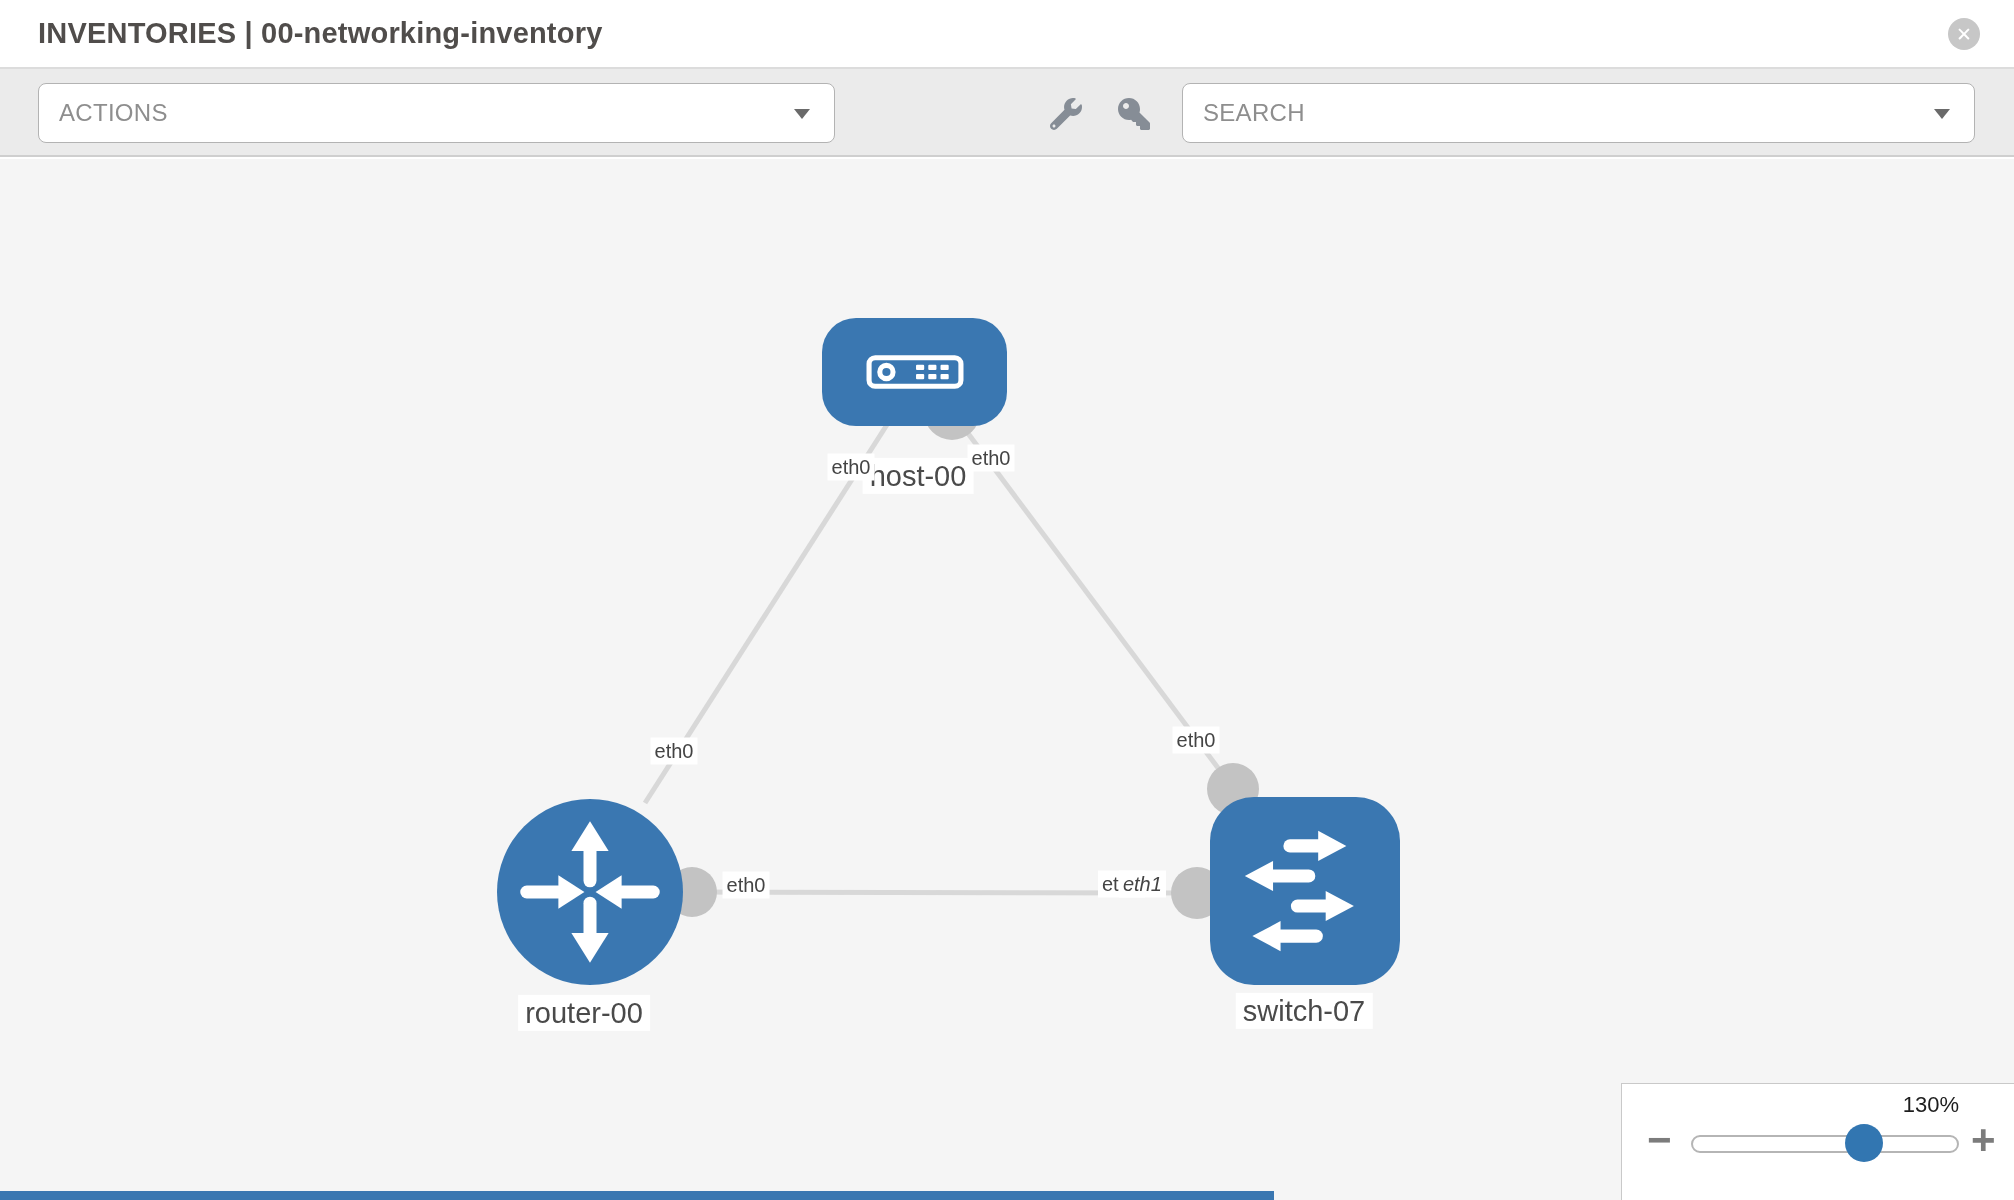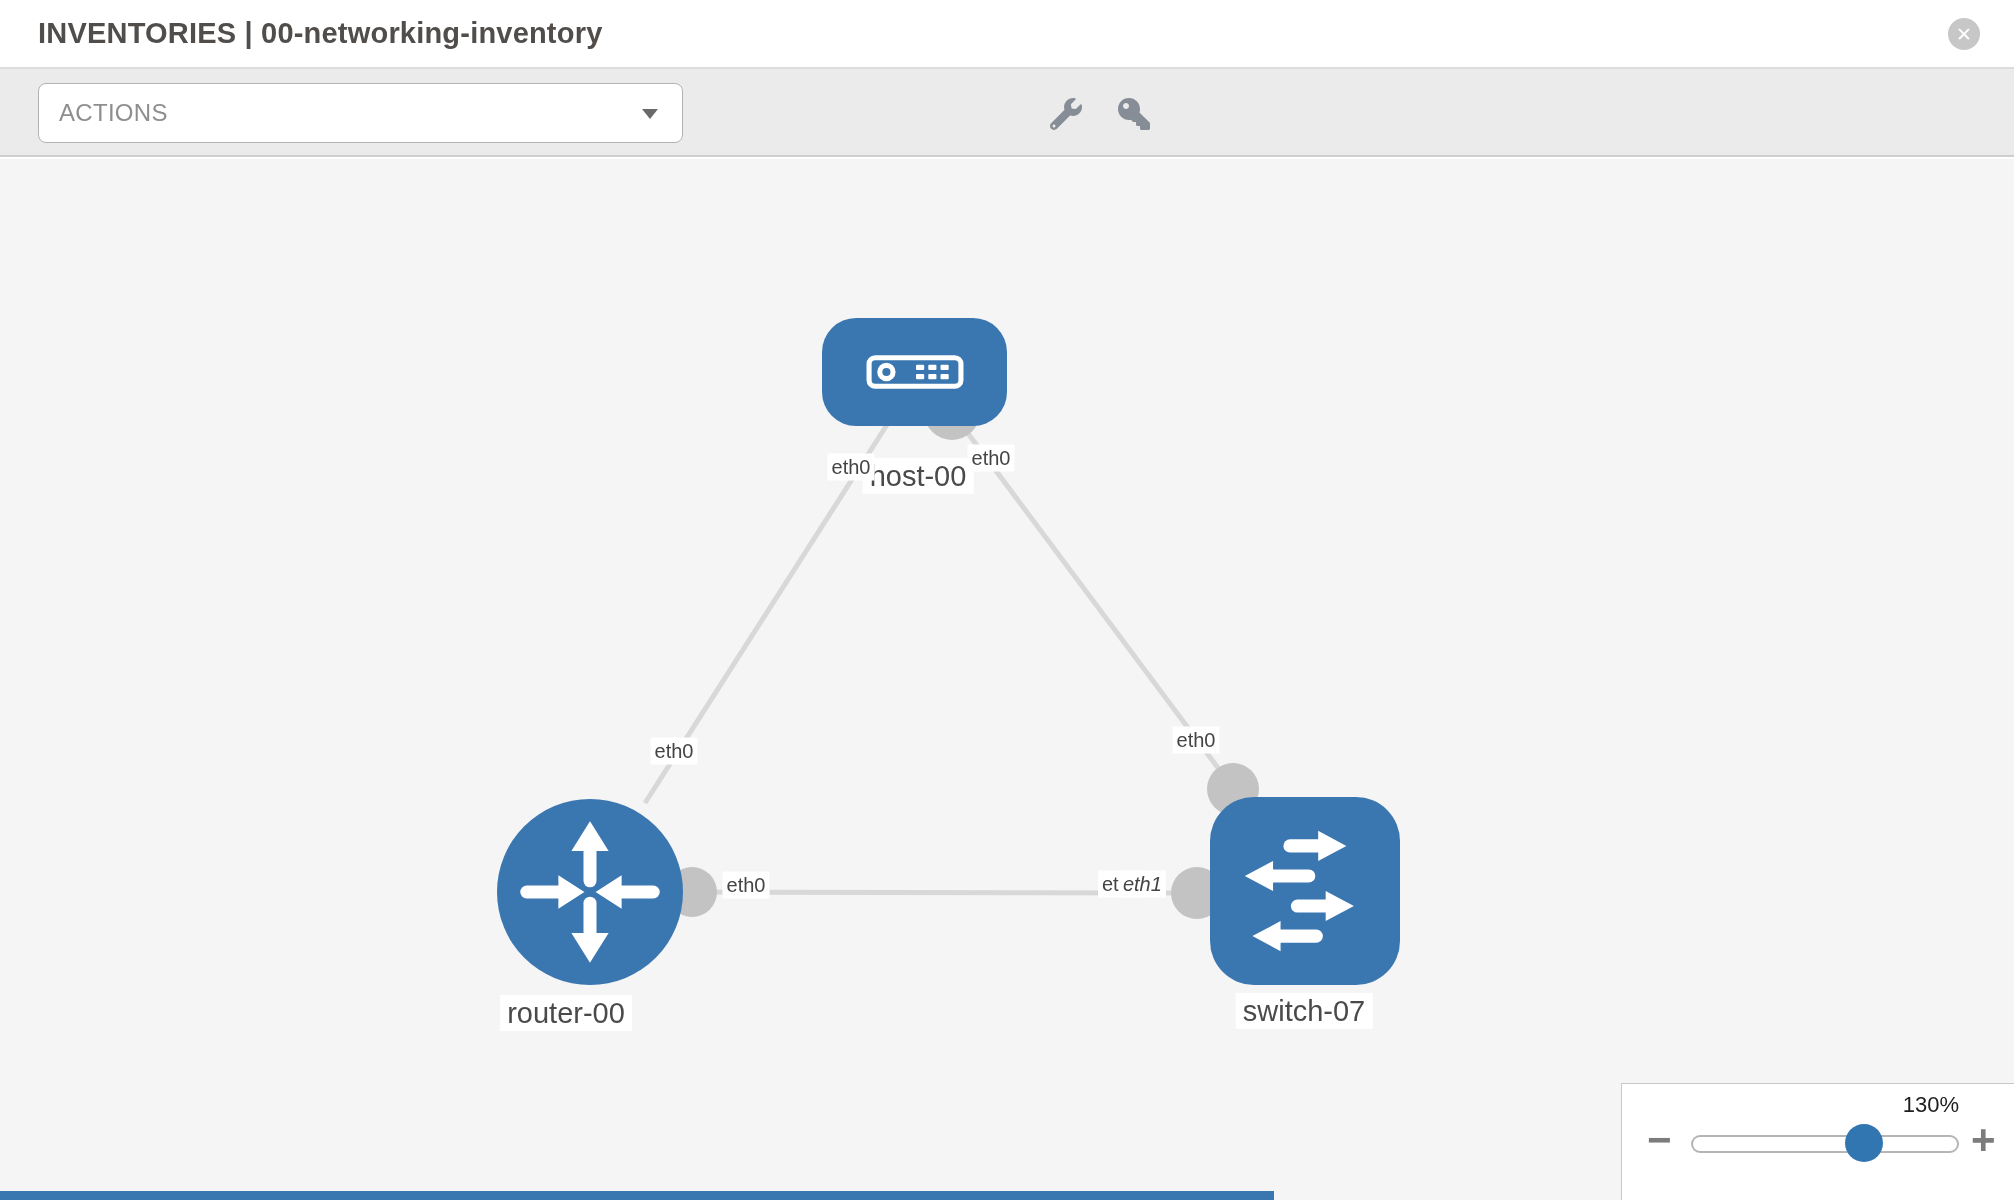--- a/index.html
+++ b/index.html
@@ -37,21 +37,21 @@
   }
   .select-box .select-label {
     position:absolute; left:20px; top:0; line-height:58px;
     font-size:24px; color:#8e8e8e; letter-spacing:0.3px;
   }
   .chevron {
     position:absolute; right:24px; top:25px; width:0; height:0;
     border-left:8px solid transparent; border-right:8px solid transparent;
     border-top:10px solid #6a6a6a;
   }
-  .actions-box { left:38px; width:645px; }
+  .actions-box { left:38px; width:797px; }
   .search-box  { left:1182px; width:793px; }
   .tool-icon-btn { position:absolute; top:29px; width:34px; height:32px; cursor:pointer; }
   .tool-icon-btn svg { width:100%; height:100%; fill:#868d96; }
   .wrench-btn { left:1049px; }
   .key-btn    { left:1117px; }
 
   
   .graph-canvas {
     position:absolute; left:0; top:159px; width:2014px; height:1041px;
     background:#f5f5f5; overflow:hidden;
@@ -126,20 +126,24 @@
         </svg>
     </div>
     <div class="tool-icon-btn key-btn">
       <svg viewBox="0 0 512 512">
           <g transform="scale(-1,1) translate(-512,0)">
             <path d="M512 176.001C512 273.203 433.202 352 336 352c-11.22 0-22.19-1.062-32.827-3.069l-24.012 27.014A23.999 23.999 0 0 1 261.223 384H224v40c0 13.255-10.745 24-24 24h-40v40c0 13.255-10.745 24-24 24H24c-13.255 0-24-10.745-24-24v-78.059c0-6.365 2.529-12.47 7.029-16.971l161.802-161.802C163.108 219.582 160 198.169 160 176 160 78.798 238.797.001 335.999 0 433.488-.001 512 78.511 512 176.001zM336 128c0 26.51 21.49 48 48 48s48-21.49 48-48-21.49-48-48-48-48 21.49-48 48z"></path>
           </g>
         </svg>
     </div>
 
+    <div class="select-box search-box">
+      <span class="select-label">SEARCH</span>
+      <span class="chevron"></span>
+    </div>
   </div>
 
   <div class="graph-canvas">
 
     <svg class="links-svg">
 
       <line class="link" x1="890" y1="261" x2="645" y2="644"></line>
       <line class="link" x1="958" y1="261" x2="1233" y2="629"></line>
       <line class="link" x1="692" y1="733" x2="1197" y2="734"></line>
 
@@ -192,21 +196,21 @@
         <g stroke="none">
           <polygon points="72,26 57,18 57,34"></polygon>
           <polygon points="18,42 33,34 33,50"></polygon>
           <polygon points="76,58 61,50 61,66"></polygon>
           <polygon points="22,74 37,66 37,82"></polygon>
         </g>
       </svg>
     </div>
 
     <div class="chip node-label" style="left:918px; top:317px;">host-00</div>
-    <div class="chip node-label" style="left:566px; top:854px;">router-00</div>
+    <div class="chip node-label" style="left:584px; top:854px;">router-00</div>
     <div class="chip node-label" style="left:1304px; top:852px;">switch-07</div>
 
     <div class="chip" style="left:851px; top:308px;">eth0</div>
     <div class="chip" style="left:991px; top:299px;">eth0</div>
     <div class="chip" style="left:674px; top:592px;">eth0</div>
     <div class="chip" style="left:1196px; top:581px;">eth0</div>
     <div class="chip" style="left:746px; top:726px;">eth0</div>
 
     <div class="chip-stack">
       <span class="under">eth0</span>

